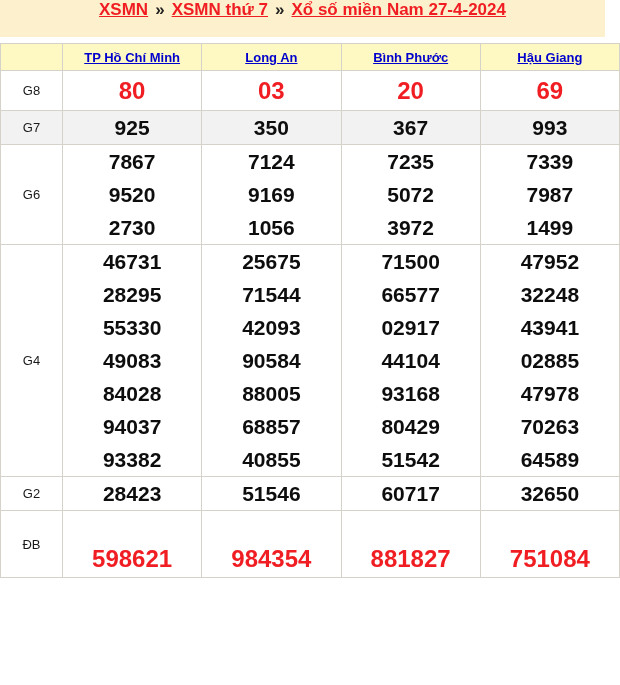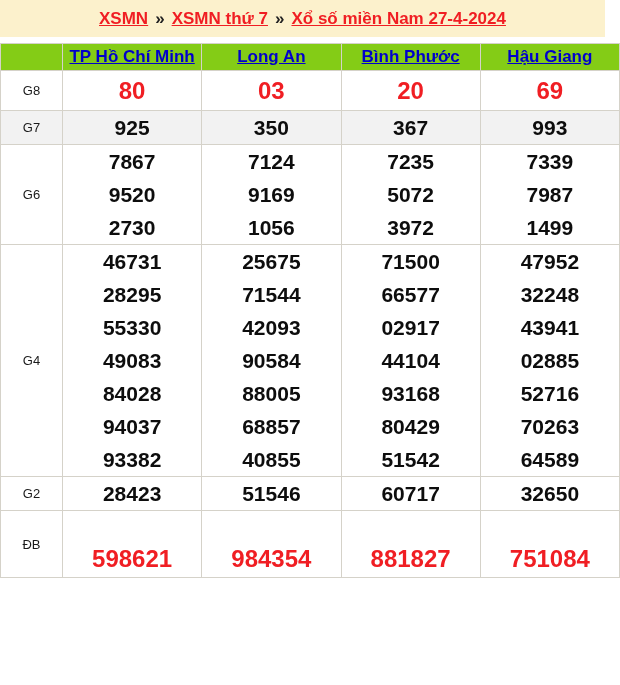--- a/index.html
+++ b/index.html
@@ -15,21 +15,21 @@
     width:620px;height:685px;overflow:hidden;
     background:#ffffff;
     font-family:"Liberation Sans","DejaVu Sans",sans-serif;
     color:#111;
   }
   
   .banner{
     height:37px;
     margin:0 15px 0 0;
     background:var(--yellow);
-    display:flex;align-items:center;justify-content:center;
+    display:flex;justify-content:center;
     font-size:17px;font-weight:700;
     white-space:nowrap;
   }
   .banner a{
     color:var(--red);
     text-decoration:underline;
     cursor:pointer;
     margin:0 2px;
   }
   .banner .sep{
@@ -46,22 +46,22 @@
   }
   col.labelcol{width:62px;}
   th,td{
     border:1px solid var(--border);
     text-align:center;
     padding:0;
     vertical-align:middle;
   }
   thead th{
     height:27px;
-    background:#84cc16;
-    font-size:17px;
+    background:#fef9c3;
+    font-size:13px;
     font-weight:700;
   }
   thead th a{
     color:var(--blue);
     text-decoration:underline;
     cursor:pointer;
   }
   td.label{
     font-size:13px;
     font-weight:400;
@@ -187,21 +187,21 @@
             <div>44104</div>
             <div>93168</div>
             <div>80429</div>
             <div>51542</div>
           </td>
           <td class="nums">
             <div>47952</div>
             <div>32248</div>
             <div>43941</div>
             <div>02885</div>
-            <div>52716</div>
+            <div>47978</div>
             <div>70263</div>
             <div>64589</div>
           </td>
         </tr>
         <tr class="g2">
           <td class="label">G2</td>
           <td class="nums">
             <div>28423</div>
           </td>
           <td class="nums">

